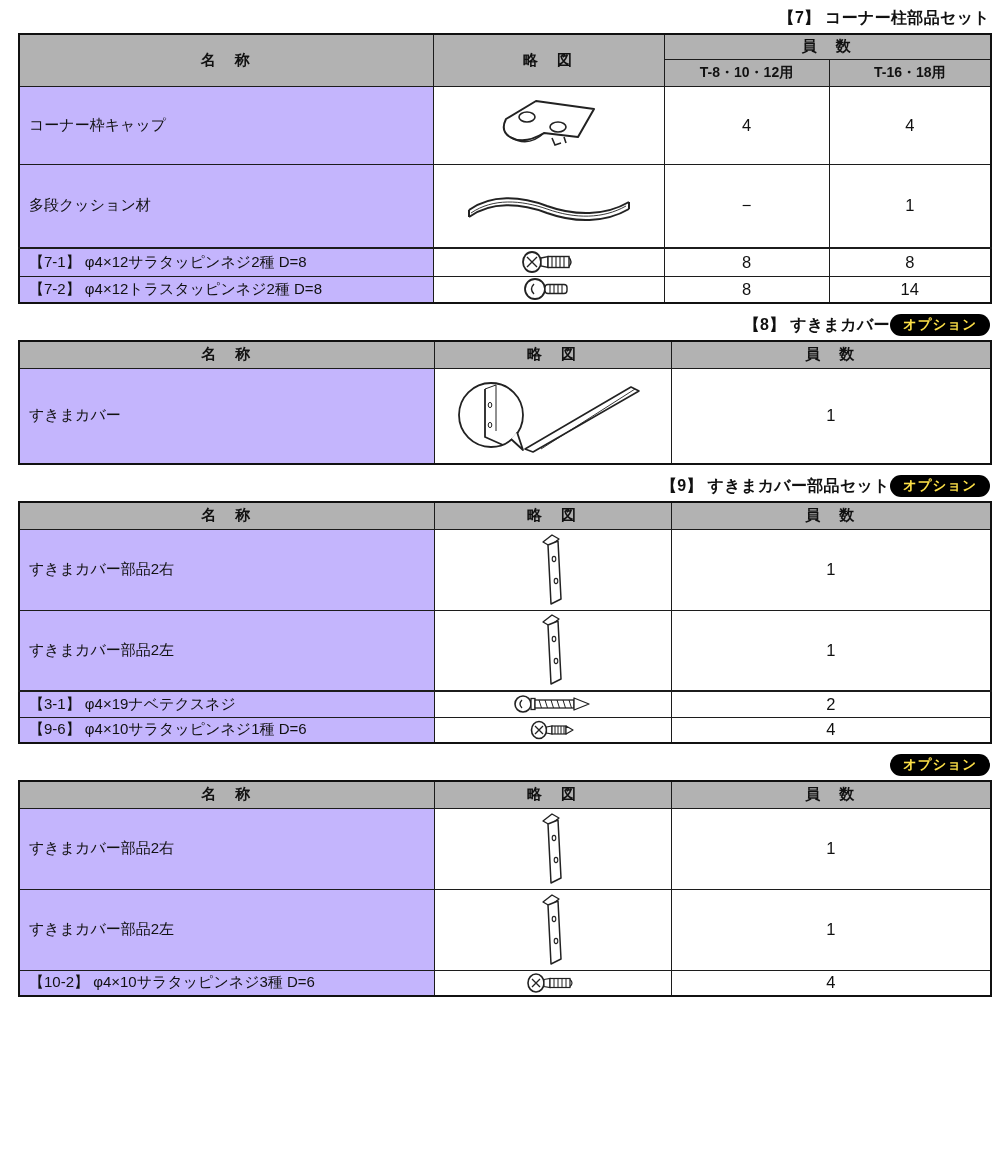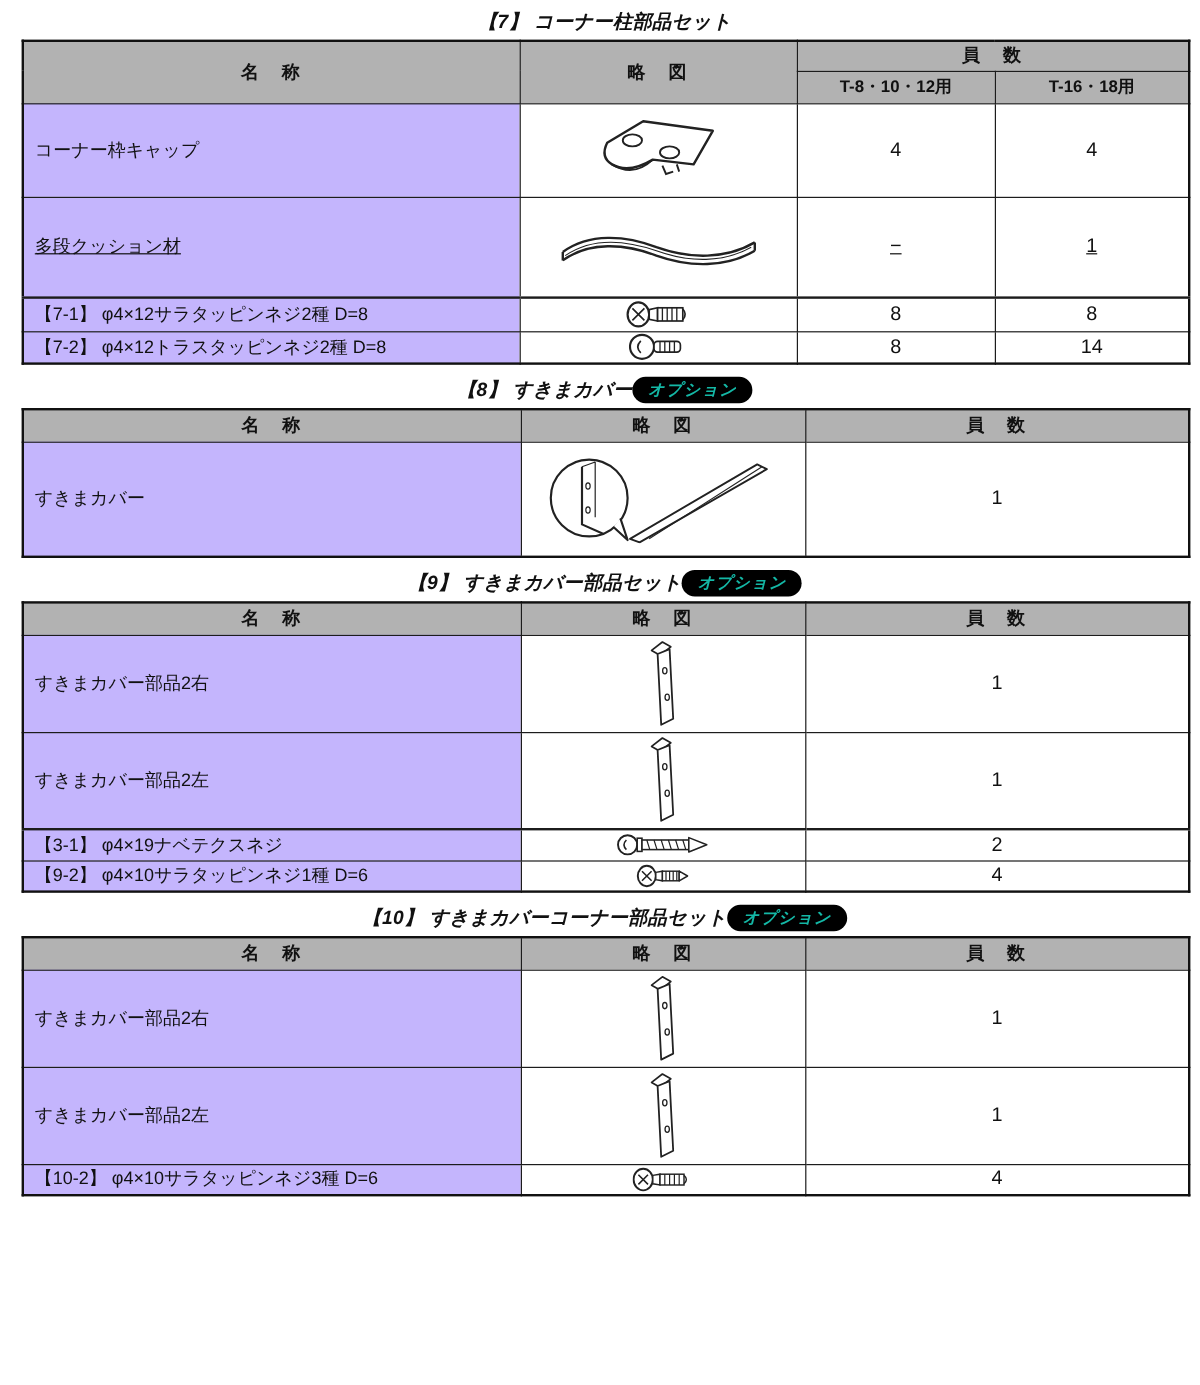--- a/index.html
+++ b/index.html
@@ -7,46 +7,46 @@
   body {
     width:1000px; height:1154px; overflow:hidden;
     background:#ffffff; color:#111;
     font-family:"Liberation Sans","DejaVu Sans",sans-serif;
   }
   .page { padding:6px 10px 0 18px; }
 
   .section { margin-top:9px; }
   .section.first { margin-top:0; }
   .section-head {
-    display:flex; justify-content:center; align-items:center;
-    height:24px; margin-bottom:3px; width:972px;font-style:italic;
+    display:flex; justify-content:flex-end; align-items:center;
+    height:24px; margin-bottom:3px; width:972px;
   }
   .section-title { font-size:16px; font-weight:bold; letter-spacing:0.3px; }
   .badge {
-    background:#000; color:#14b8a6; font-size:13.5px; font-weight:bold;
+    background:#000; color:#fde047; font-size:13.5px; font-weight:bold;
     padding:2px 13px 3px; border-radius:13px; letter-spacing:1px; line-height:17px;
   }
 
   table {
     border-collapse:collapse; width:972px; table-layout:fixed;
     border:2.5px solid #111;
   }
   th,td { border:1.6px solid #1c1c1c; }
   th {
     background:#b2b2b2; font-weight:bold; font-size:15px;
     text-align:center; padding:2px 0; letter-spacing:2px;
   }
   th.sub { font-size:14px; letter-spacing:0;margin-top:24px; }
   td.name-cell { font-size:15px; padding:2px 6px 2px 9px; background:#c4b5fd; }
   td.qty-cell  { text-align:center; font-size:16.5px; background:#fff; }
   td.sketch-cell { text-align:center; vertical-align:middle; background:#fff; padding:0; }
   td.sketch-cell svg { display:block; margin:0 auto; }
 
   tr.h25 { height:25px; } tr.h27 { height:27px; }
-  tr.h78 { height:78px; } tr.h84 { height:84px;text-decoration:underline; }
+  tr.h78 { height:78px; } tr.h84 { height:84px; }
   tr.h28 { height:28px; } tr.h26 { height:26px; }
   tr.h76 { height:96px; } tr.h81 { height:81px; }
   tr.sep td { border-top-width:2.4px; }
 </style>
 </head>
 <body>
 
 <div class="page">
 
   <div class="section first">
@@ -215,40 +215,39 @@
             <path d="M8 7 q-4 4 0 8" fill="none" stroke="#222" stroke-width="1.3"></path>
             <rect x="17" y="5.5" width="4" height="11" fill="#fff" stroke="#222" stroke-width="1.3"></rect>
             <rect x="21" y="7" width="39" height="8" fill="#fff" stroke="#222" stroke-width="1.3"></rect>
             <path d="M25 7 l2.5 8 M31 7 l2.5 8 M37 7 l2.5 8 M43 7 l2.5 8 M49 7 l2.5 8 M55 7 l2.5 8" stroke="#222" stroke-width="1"></path>
             <path d="M60 5 L75 11 L60 17 Z" fill="#fff" stroke="#222" stroke-width="1.3" stroke-linejoin="round"></path>
           </svg>
         </td>
         <td class="qty-cell">2</td>
       </tr>
       <tr class="h26">
-        <td class="name-cell">【9-2】 φ4×10サラタッピンネジ1種 D=6</td>
+        <td class="name-cell">【9-6】 φ4×10サラタッピンネジ1種 D=6</td>
         <td class="sketch-cell">
           <svg width="46" height="22" viewBox="0 0 46 22">
             <ellipse cx="9" cy="11" rx="7.5" ry="8.5" fill="#fff" stroke="#222" stroke-width="1.6"></ellipse>
             <path d="M5 7 L13 15 M13 7 L5 15" stroke="#222" stroke-width="1.3"></path>
             <path d="M16.5 8 L22 7 L22 15 L16.5 14 Z" fill="#fff" stroke="#222" stroke-width="1.2"></path>
             <rect x="22" y="7" width="14" height="8" fill="#fff" stroke="#222" stroke-width="1.2"></rect>
             <path d="M25 7 V15 M28 7 V15 M31 7 V15 M34 7 V15" stroke="#222" stroke-width="1"></path>
             <path d="M36 7 L43 11 L36 15 Z" fill="#fff" stroke="#222" stroke-width="1.2" stroke-linejoin="round"></path>
           </svg>
         </td>
         <td class="qty-cell">4</td>
       </tr>
     </tbody>
       </table>
   </div>
 
   <div class="section">
     <div class="section-head">
-      <div class="section-title">【10】 すきまカバーコーナー部品セット</div>
       <div class="badge">オプション</div>
     </div>
     <table>
       <colgroup>
           <col style="width:415px">
           <col style="width:237px">
           <col style="width:320px">
         </colgroup>
       <tbody>
           <tr class="h27">

